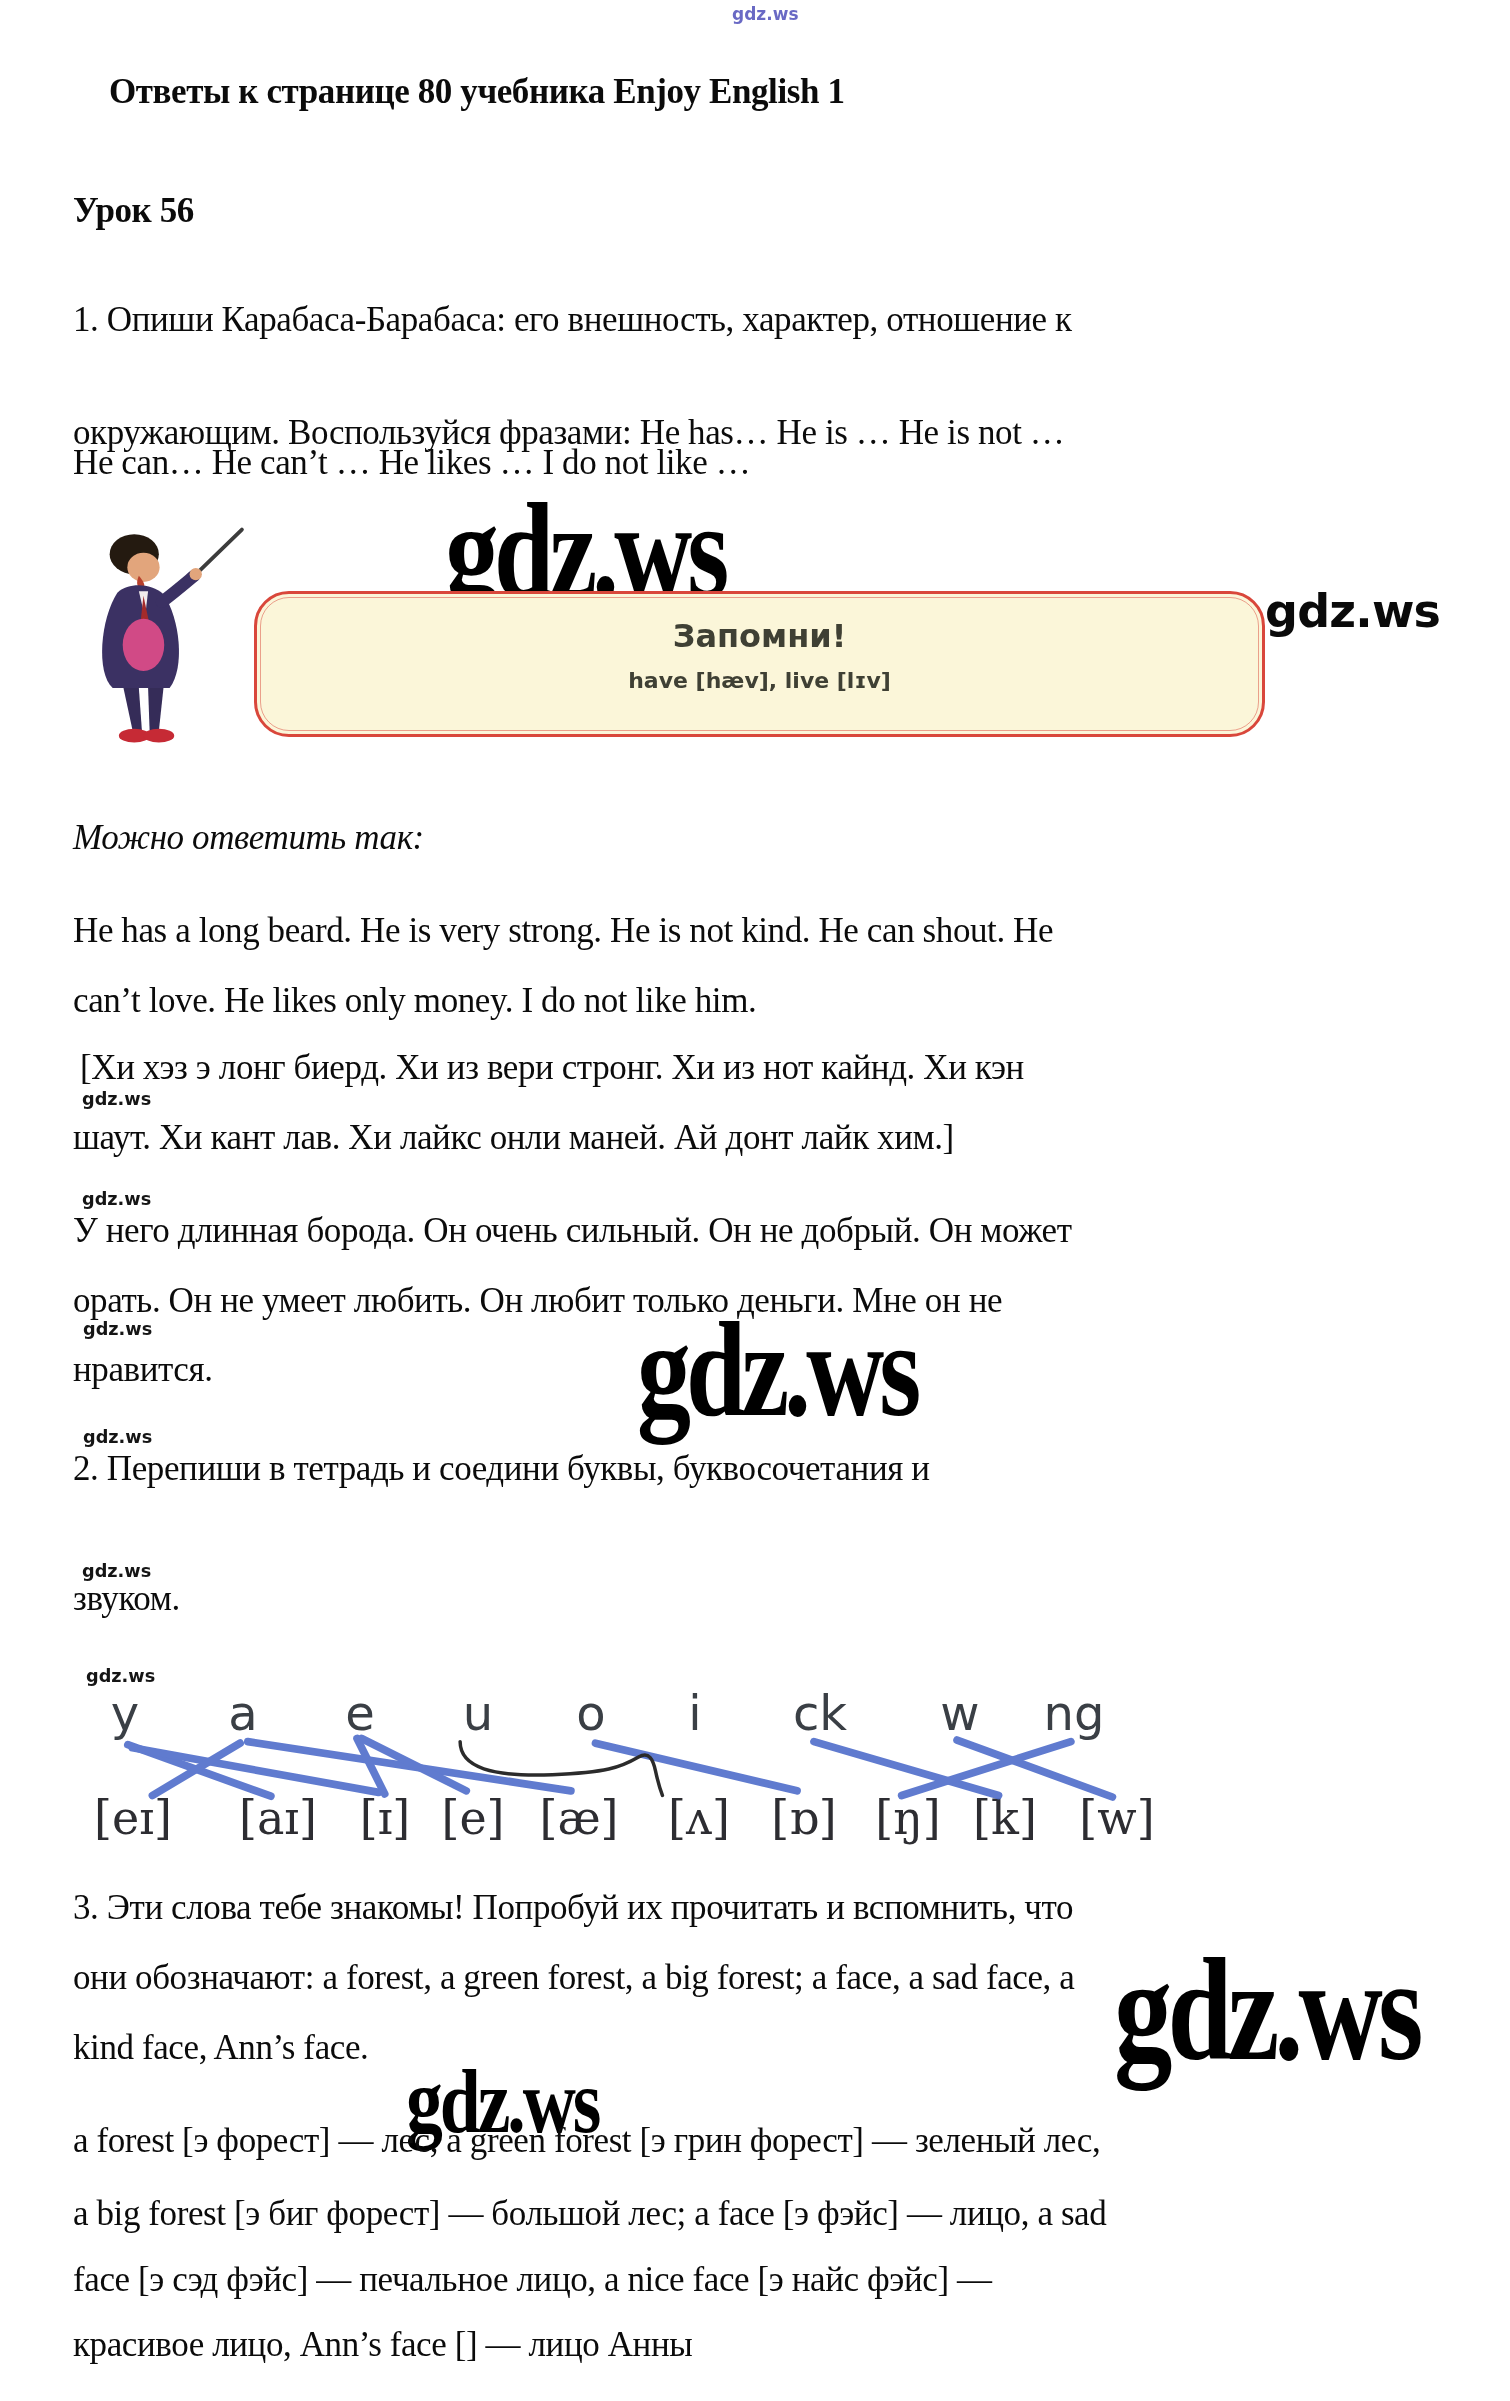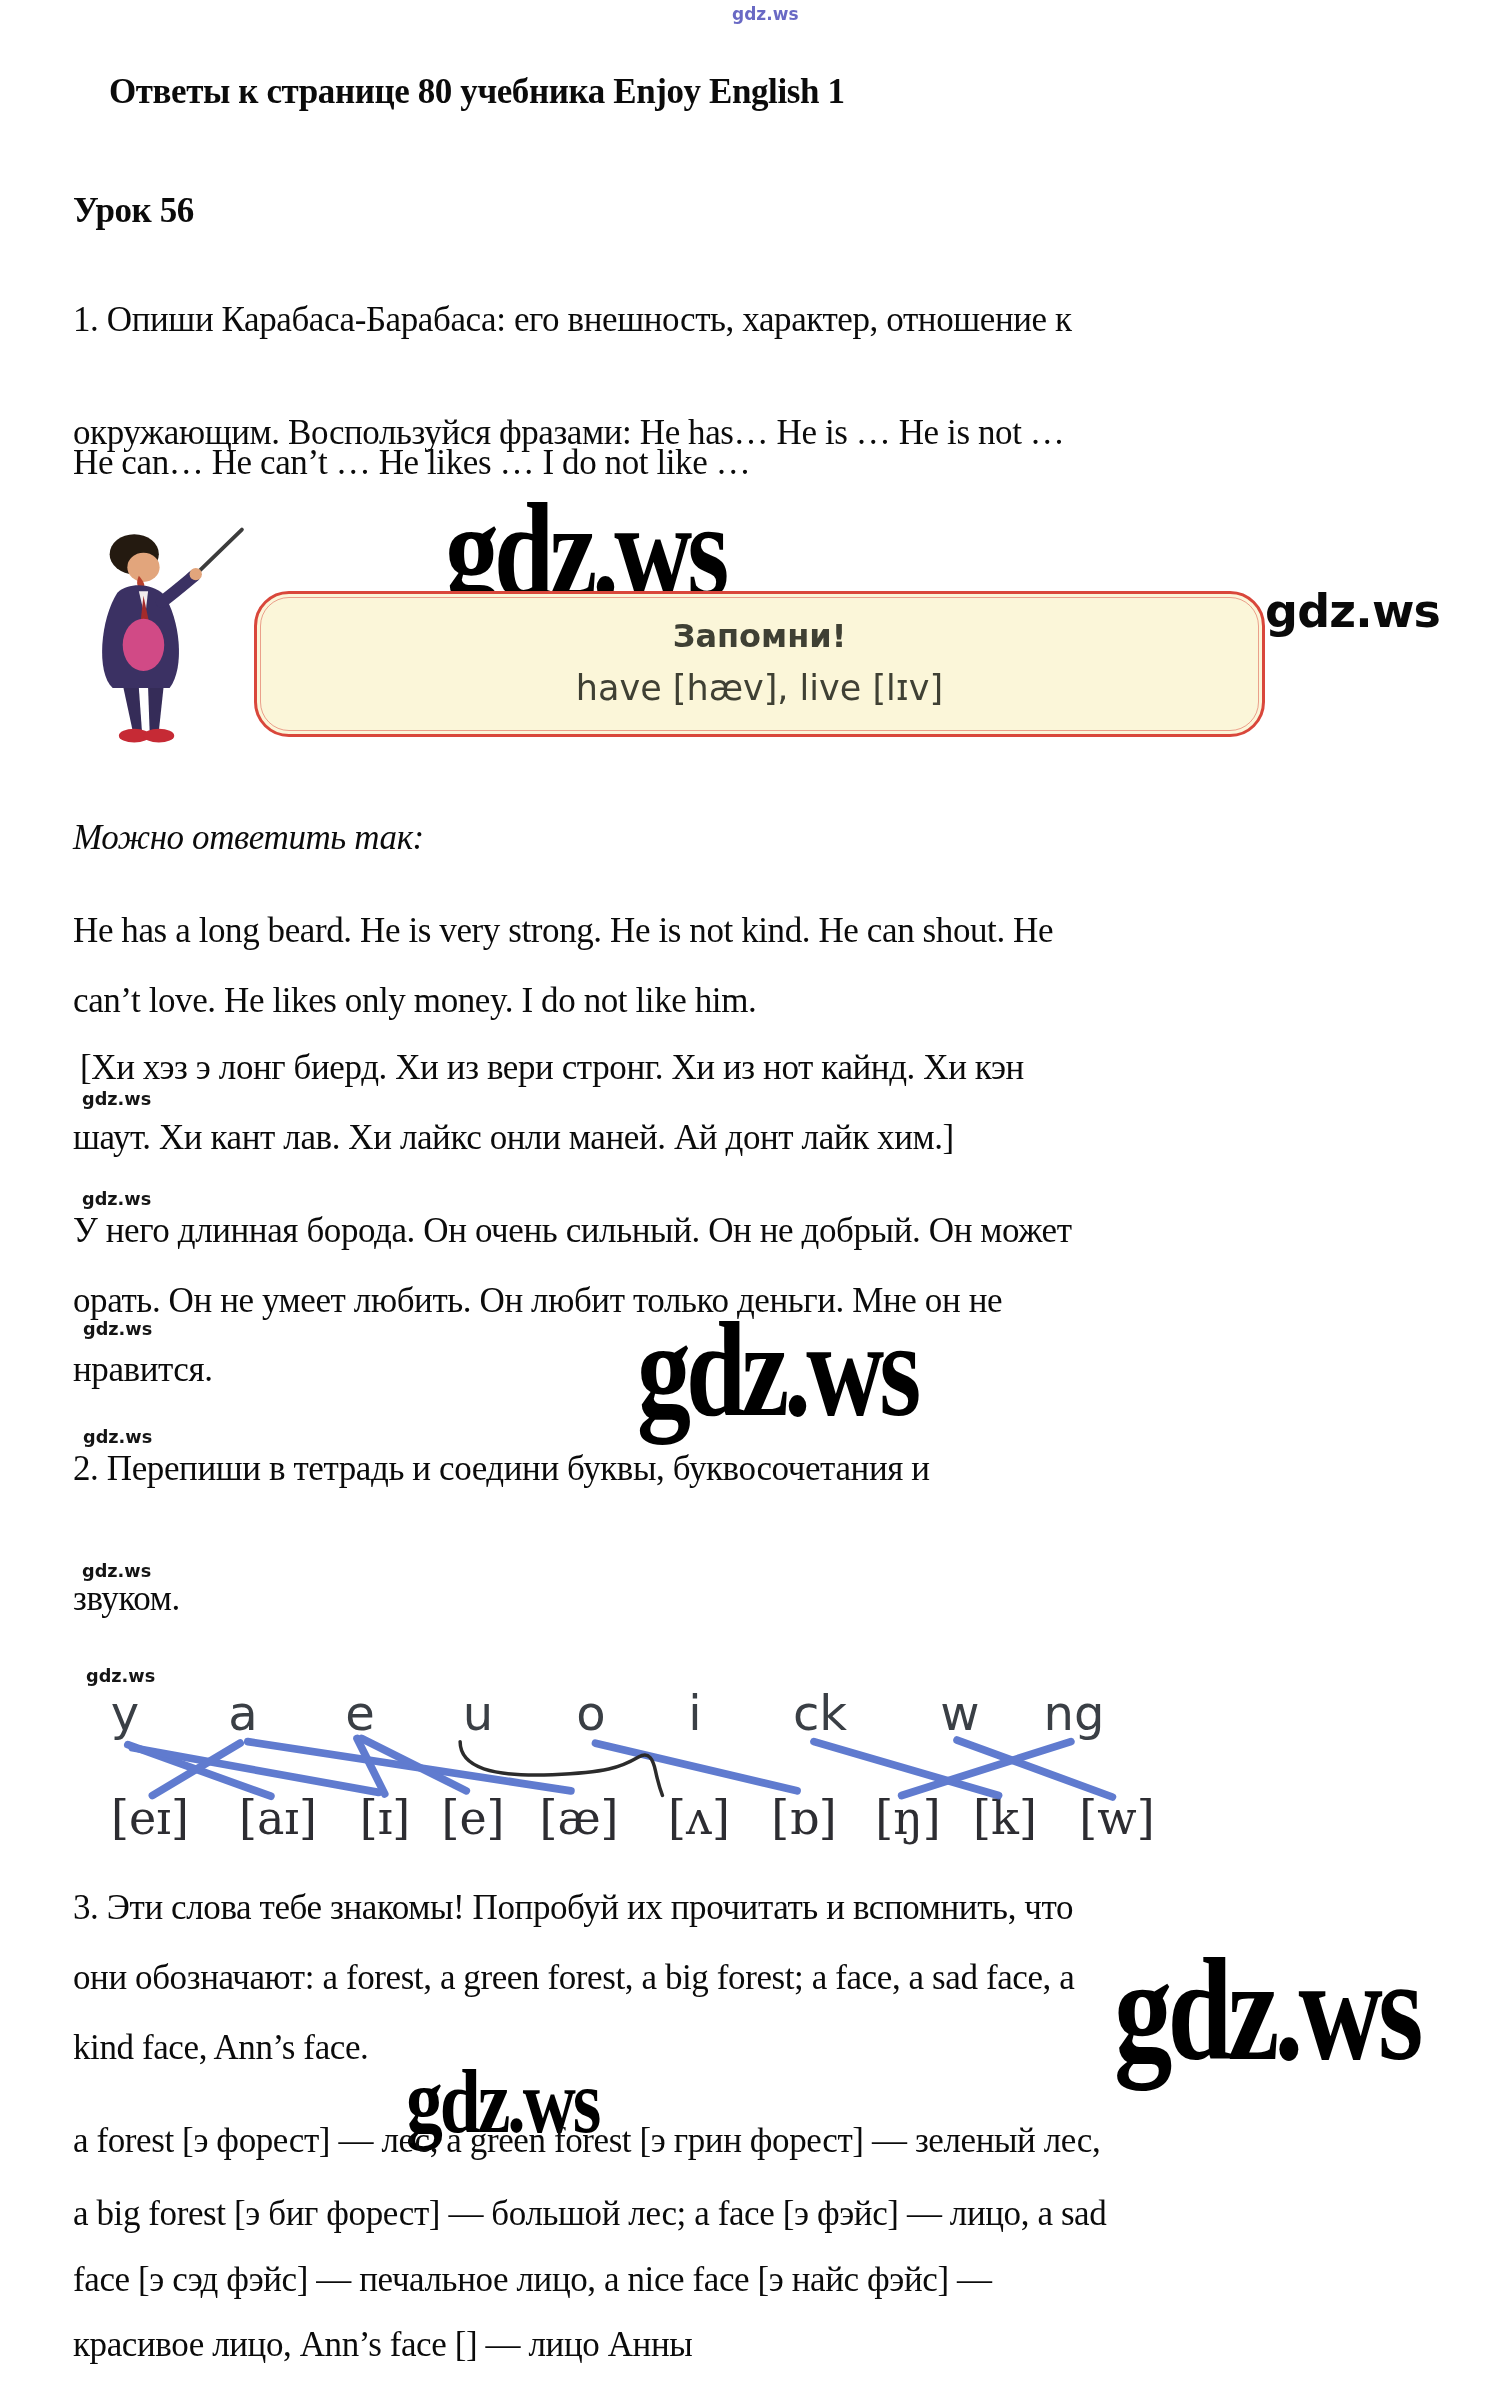--- a/index.html
+++ b/index.html
@@ -18,21 +18,21 @@
             font-size:17.7px;line-height:1;white-space:nowrap;}
   .wm-tiny{position:absolute;font-family:"DejaVu Sans", sans-serif;font-weight:600;color:#4444b6;
            font-size:17px;line-height:1;opacity:.8;white-space:nowrap;}
   
   .memo{position:absolute;left:254px;top:591px;width:1011px;height:146px;background:#fbf6d9;
         border:3.8px solid #d9473b;border-radius:35px;box-sizing:border-box;}
   .memo-inner{position:absolute;inset:3.1px;border:1.5px solid rgba(217,71,59,.5);border-radius:29px;}
   .memo-title{position:absolute;left:0;right:0;top:23px;text-align:center;
               font-family:"DejaVu Sans", sans-serif;font-weight:bold;font-size:32px;color:#3f4034;}
   .memo-line{position:absolute;left:0;right:0;top:74px;text-align:center;
-             font-family:"DejaVu Sans", sans-serif;font-weight:normal;font-size:35px;color:#3f4034;}
+             font-family:"DejaVu Sans", sans-serif;font-weight:bold;font-size:22px;color:#3f4034;}
   
   .dletter{position:absolute;top:1689px;font-family:"DejaVu Sans", sans-serif;font-size:48px;
            color:#3a3f45;line-height:1;transform:translateX(-50%);white-space:nowrap;}
   .dsound{position:absolute;top:1792px;font-family:"DejaVu Serif", serif;font-size:46px;
           color:#2d2d32;line-height:1.15;transform:translateX(-50%);white-space:nowrap;}
   svg{display:block;}
 </style>
 </head>
 <body>
 
@@ -100,21 +100,21 @@
   <div class="dletter" style="left:125px;">y</div>
   <div class="dletter" style="left:243px;">a</div>
   <div class="dletter" style="left:360px;">e</div>
   <div class="dletter" style="left:478px;">u</div>
   <div class="dletter" style="left:591px;">o</div>
   <div class="dletter" style="left:695px;">i</div>
   <div class="dletter" style="left:820px;">ck</div>
   <div class="dletter" style="left:960px;">w</div>
   <div class="dletter" style="left:1074px;">ng</div>
 
-  <div class="dsound" style="left:150px;text-align:right;">[eɪ]</div>
+  <div class="dsound" style="left:133px;text-align:right;">[eɪ]</div>
   <div class="dsound" style="left:278px;">[aɪ]</div>
   <div class="dsound" style="left:385px;">[ɪ]</div>
   <div class="dsound" style="left:473px;">[e]</div>
   <div class="dsound" style="left:579px;">[æ]</div>
   <div class="dsound" style="left:699px;">[ʌ]</div>
   <div class="dsound" style="left:804px;">[ɒ]</div>
   <div class="dsound" style="left:908px;">[ŋ]</div>
   <div class="dsound" style="left:1005px;">[k]</div>
   <div class="dsound" style="left:1117px;">[w]</div>
 

